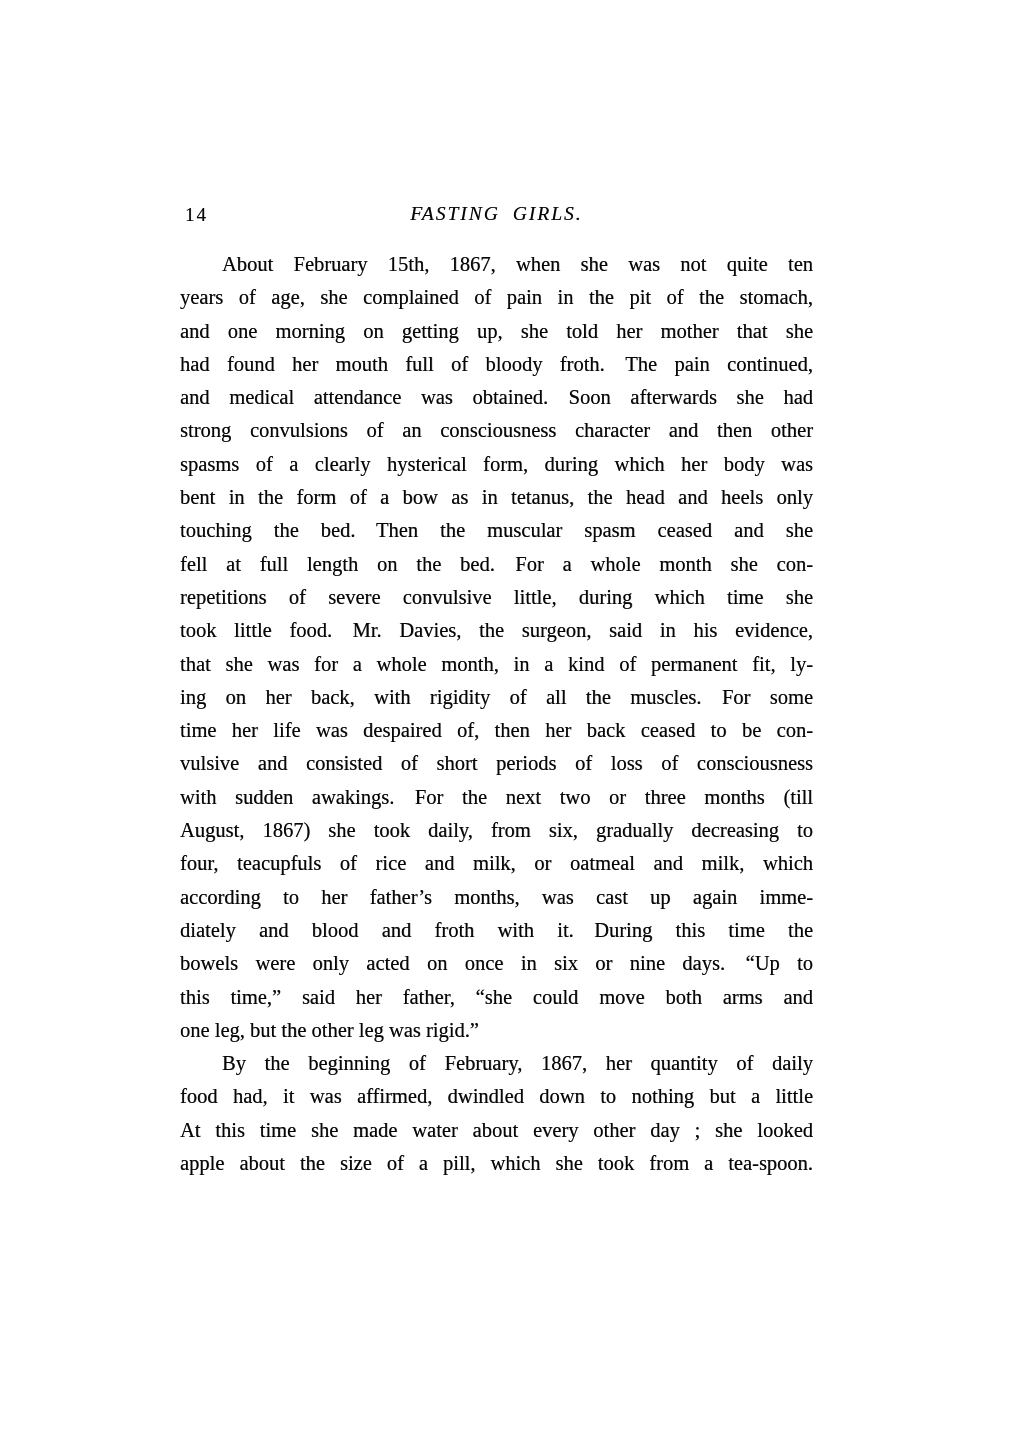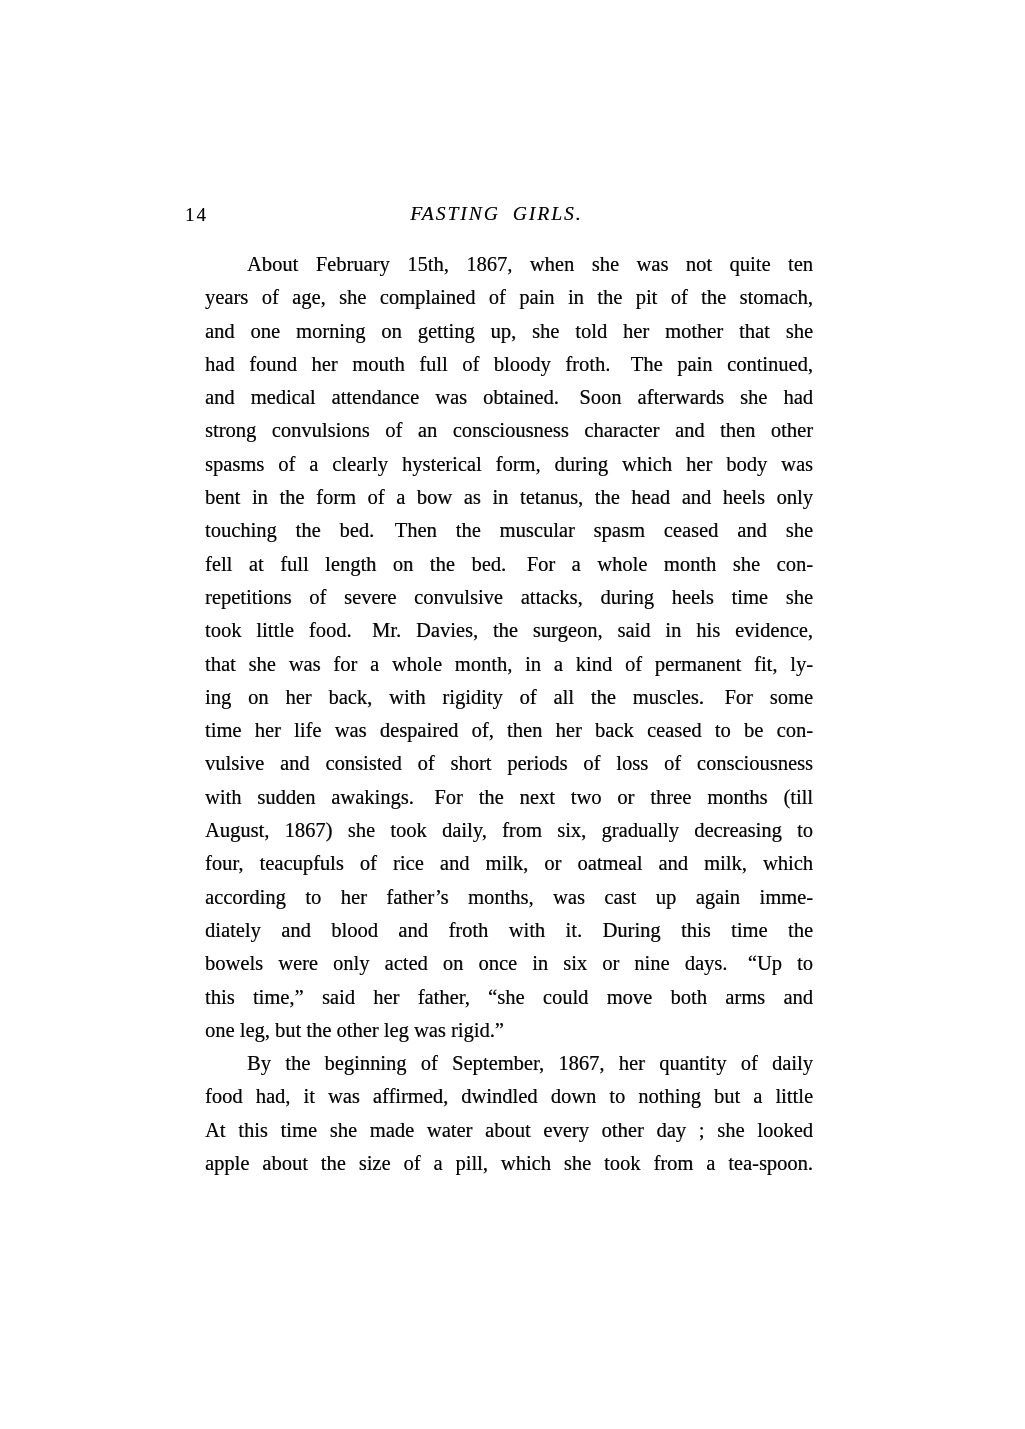--- a/index.html
+++ b/index.html
@@ -44,21 +44,20 @@
     word-spacing: 6px;
   }
   .page-body .paragraph {
     margin: 0;
   }
   .line {
     font-size: 20.5px;
     line-height: 33.3px;
     text-align: justify;
     text-align-last: justify;
-    margin-left: 25px;
   }
   .line.first {
     text-indent: 42px;
   }
   .line.short {
     text-align-last: left;
   }
 </style>
 </head>
 <body>
@@ -74,36 +73,36 @@
           <div class="line first">About February 15th, 1867, when she was not quite ten</div>
           <div class="line">years of age, she complained of pain in the pit of the stomach,</div>
           <div class="line">and one morning on getting up, she told her mother that she</div>
           <div class="line">had found her mouth full of bloody froth. The pain continued,</div>
           <div class="line">and medical attendance was obtained. Soon afterwards she had</div>
           <div class="line">strong convulsions of an consciousness character and then other</div>
           <div class="line">spasms of a clearly hysterical form, during which her body was</div>
           <div class="line">bent in the form of a bow as in tetanus, the head and heels only</div>
           <div class="line">touching the bed. Then the muscular spasm ceased and she</div>
           <div class="line">fell at full length on the bed. For a whole month she con-</div>
-          <div class="line">repetitions of severe convulsive attacks, during heels time she</div>
+          <div class="line">repetitions of severe convulsive little, during which time she</div>
           <div class="line">took little food. Mr. Davies, the surgeon, said in his evidence,</div>
           <div class="line">that she was for a whole month, in a kind of permanent fit, ly-</div>
           <div class="line">ing on her back, with rigidity of all the muscles. For some</div>
           <div class="line">time her life was despaired of, then her back ceased to be con-</div>
           <div class="line">vulsive and consisted of short periods of loss of consciousness</div>
           <div class="line">with sudden awakings. For the next two or three months (till</div>
           <div class="line">August, 1867) she took daily, from six, gradually decreasing to</div>
           <div class="line">four, teacupfuls of rice and milk, or oatmeal and milk, which</div>
           <div class="line">according to her father’s months, was cast up again imme-</div>
           <div class="line">diately and blood and froth with it. During this time the</div>
           <div class="line">bowels were only acted on once in six or nine days. “Up to</div>
           <div class="line">this time,” said her father, “she could move both arms and</div>
           <div class="line short">one leg, but the other leg was rigid.”</div>
         </div>
         <div class="paragraph">
-          <div class="line first">By the beginning of September, 1867, her quantity of daily</div>
+          <div class="line first">By the beginning of February, 1867, her quantity of daily</div>
           <div class="line">food had, it was affirmed, dwindled down to nothing but a little</div>
           <div class="line">At this time she made water about every other day ; she looked</div>
           <div class="line">apple about the size of a pill, which she took from a tea-spoon.</div>
         </div>
       </div>
   </div>
 </div>
 
 </body></html>

